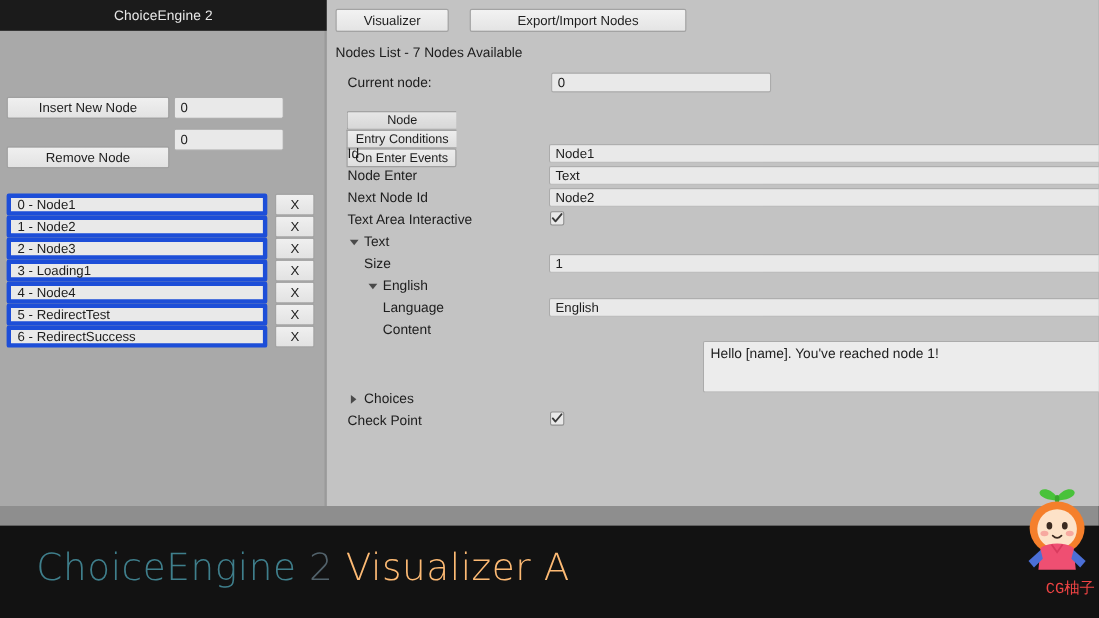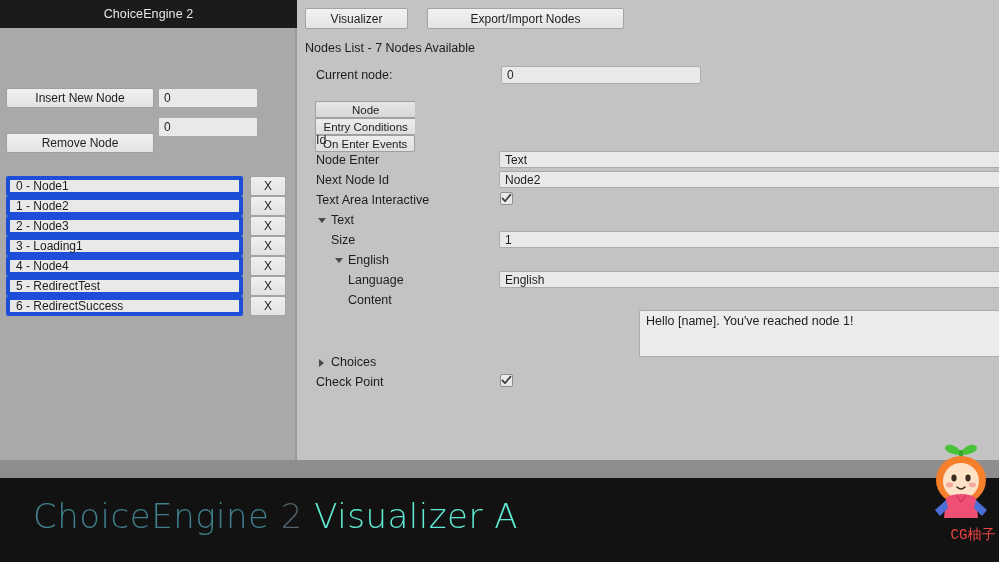--- a/index.html
+++ b/index.html
@@ -336,21 +336,21 @@
     left: 33px;
     top: 18px;
     font-size: 34px;
     font-weight: 300;
     white-space: nowrap;
     letter-spacing: .5px;
     font-family: "DejaVu Sans", sans-serif;
   }
   .bt-a { color: #3f7f8c; }
   .bt-b { color: #52626b; }
-  .bt-c { color: #5eead4; }
+  .bt-c { color: #fdba74; }
 
   
   .watermark {
     position: absolute;
     left: 928px;
     top: 438px;
     width: 66px;
     height: 110px;
     z-index: 10;
   }
@@ -429,20 +429,21 @@
       <div class="cur-field">0</div>
 
       <div class="toolbar">
         <button class="toolbar-btn active">Node</button>
         <button class="toolbar-btn">Entry Conditions</button>
         <button class="toolbar-btn">On Enter Events</button>
       </div>
 
       <div class="prop" style="top:131px">
         <div class="prop-label" style="left:17px">Id</div>
+        <div class="prop-value">Node1</div>
       </div>
 
       <div class="prop" style="top:151px">
         <div class="prop-label" style="left:17px">Node Enter</div>
         <div class="prop-value">Text</div>
       </div>
 
       <div class="prop" style="top:171px">
         <div class="prop-label" style="left:17px">Next Node Id</div>
         <div class="prop-value">Node2</div>

